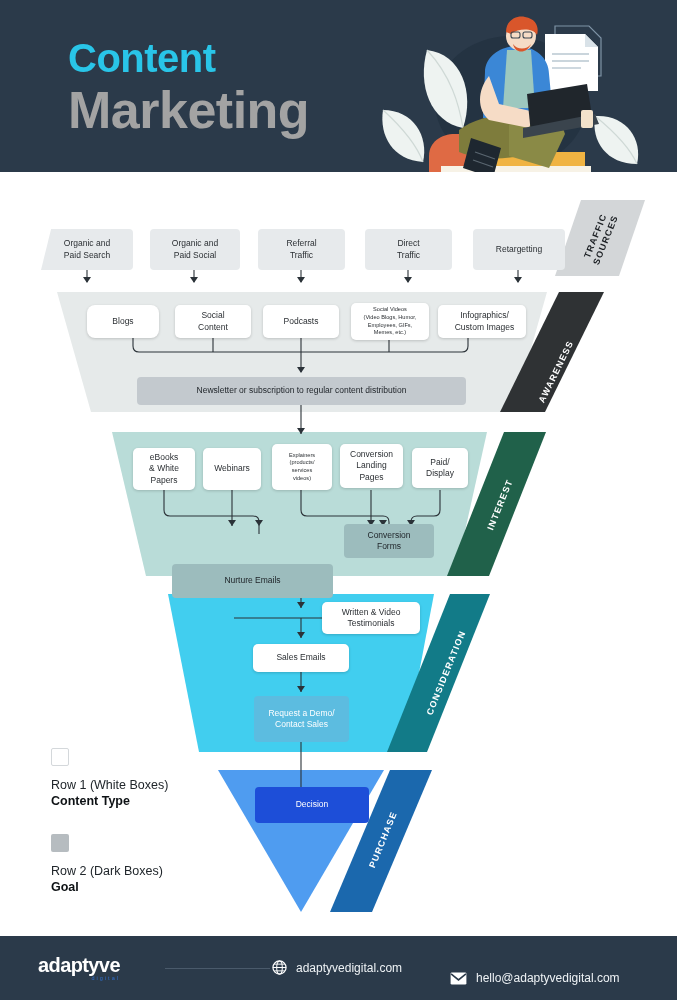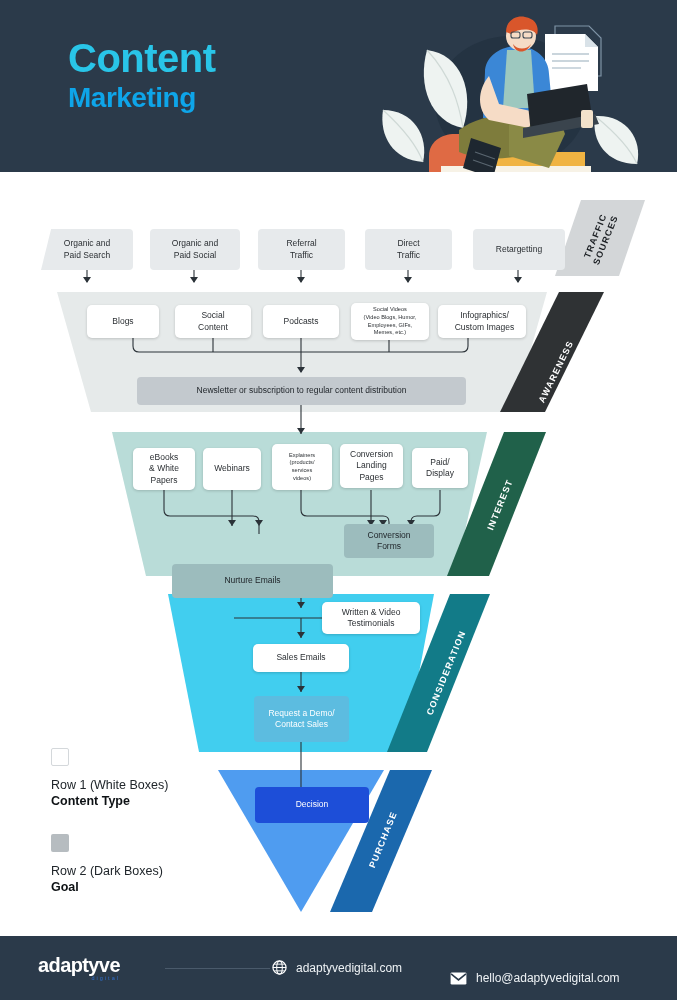--- a/index.html
+++ b/index.html
@@ -20,21 +20,21 @@
   }
   .header-title {
     position: absolute; left: 68px; top: 38px;
     line-height: 1.0;
   }
   .title-line1 {
     font-size: 40px; font-weight: bold; color: #29c5e8;
     letter-spacing: -0.5px; display: block;
   }
   .title-line2 {
-    font-size: 28px; font-weight: bold; color: #0ea5e9;
+    font-size: 52px; font-weight: bold; color: #a3a3a3;
     letter-spacing: -0.5px; display: block; margin-top: 6px;
   }
   .hero { position: absolute; right: 18px; top: 10px; width: 300px; height: 165px; }
 
   
   .stage { position: absolute; }
 
   .content-box {
     position: absolute;
     background: #ffffff;
@@ -249,21 +249,21 @@
   <div class="src-box skew-left" style="left: 41px; top: 229px; width: 92px; height: 41px; white-space: pre-line;">Organic and
 Paid Search</div>
   <div class="src-box" style="left: 150px; top: 229px; width: 90px; height: 41px; white-space: pre-line;">Organic and
 Paid Social</div>
   <div class="src-box" style="left: 258px; top: 229px; width: 87px; height: 41px; white-space: pre-line;">Referral
 Traffic</div>
   <div class="src-box" style="left: 365px; top: 229px; width: 87px; height: 41px; white-space: pre-line;">Direct
 Traffic</div>
   <div class="src-box" style="left:473px;top:229px;width:92px;height:41px;">Retargetting</div>
 
-  <div class="content-box" style="left:87px;top:305px;width:72px;height:33px;">Blogs</div>
+  <div class="content-box" style="left:87px;top:305px;width:72px;height:33px;border-radius:8px;">Blogs</div>
   <div class="content-box" style="left: 175px; top: 305px; width: 76px; height: 33px; white-space: pre-line;">Social
 Content</div>
   <div class="content-box" style="left:263px;top:305px;width:76px;height:33px;">Podcasts</div>
   <div class="content-box tiny" style="left: 351px; top: 303px; width: 78px; height: 37px; white-space: pre-line;">Social Videos
 (Video Blogs, Humor,
 Employees, GIFs,
 Memes, etc.)</div>
   <div class="content-box" style="left: 438px; top: 305px; width: 88px; height: 33px; white-space: pre-line; padding-left: 8px;">Infographics/
 Custom Images</div>
 

